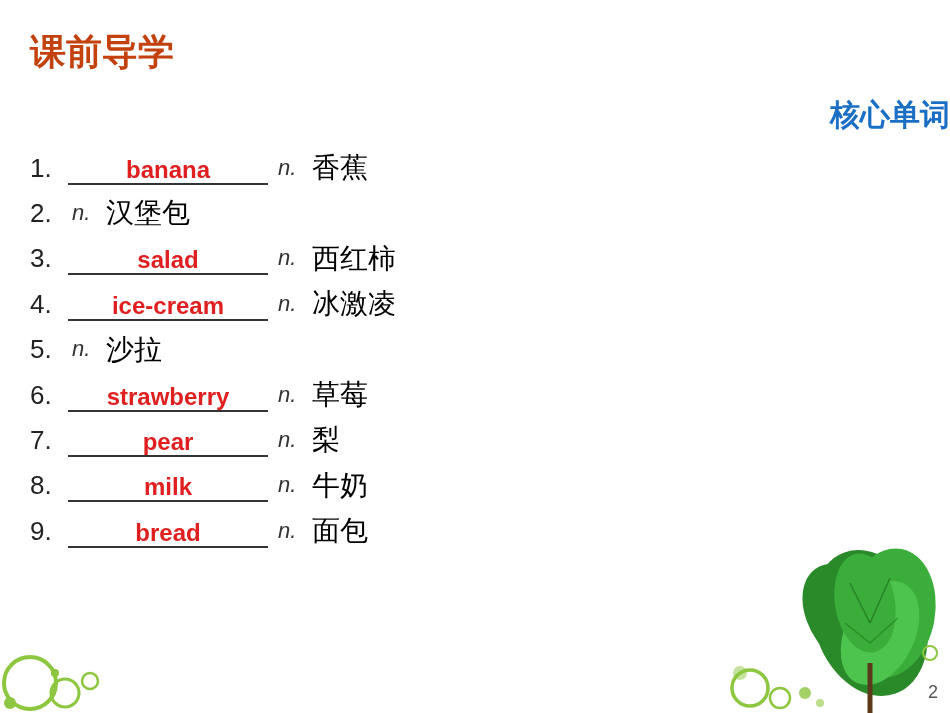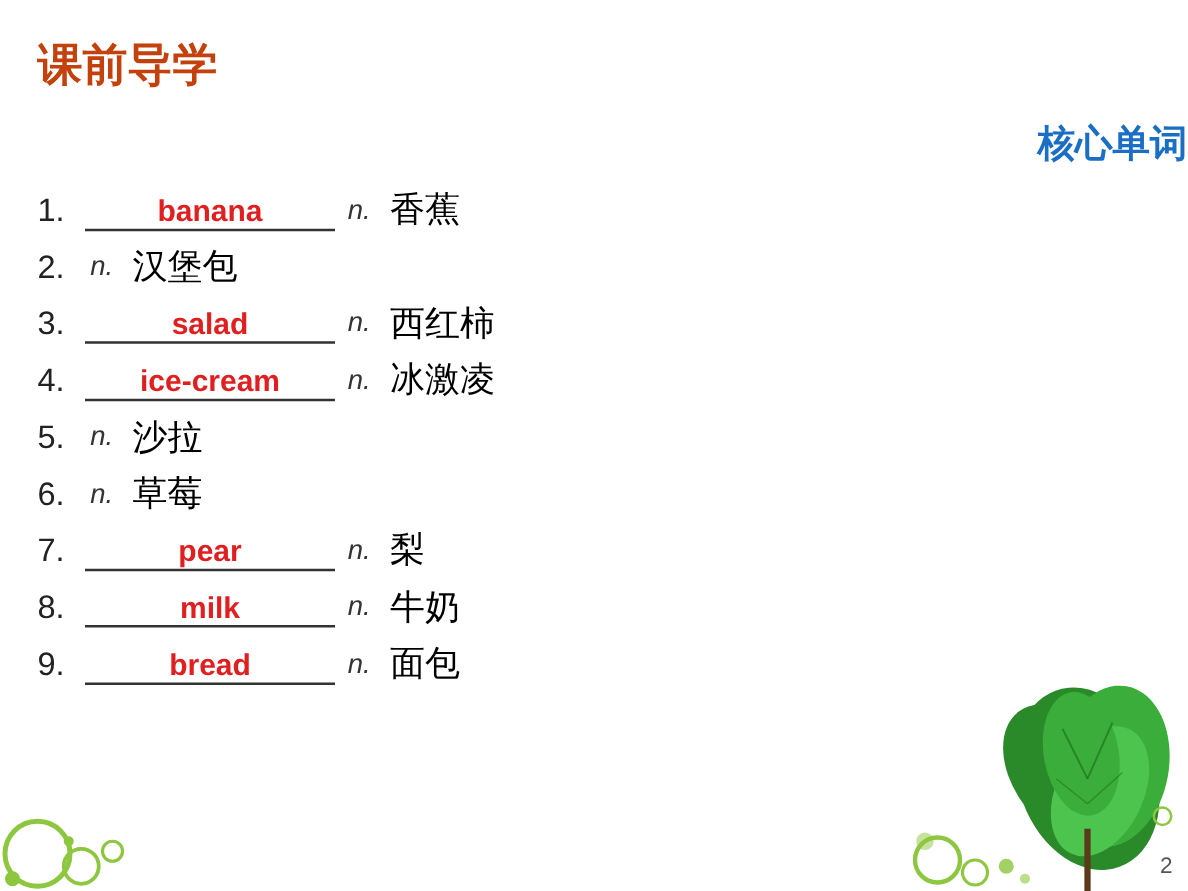--- a/index.html
+++ b/index.html
@@ -136,20 +136,23 @@
       <span class="pos">&nbsp;n.</span>
       <span class="zh-meaning">冰激凌</span>
     </div>
     <div class="vocab-item">
       <span class="item-num">5.</span>
       <span class="pos">&nbsp;n.</span>
       <span class="zh-meaning">沙拉</span>
     </div>
     <div class="vocab-item">
       <span class="item-num">6.</span>
+      <span class="underline-wrap">
+        <span class="en-word">strawberry</span>
+      </span>
       <span class="pos">&nbsp;n.</span>
       <span class="zh-meaning">草莓</span>
     </div>
     <div class="vocab-item">
       <span class="item-num">7.</span>
       <span class="underline-wrap">
         <span class="en-word">pear</span>
       </span>
       <span class="pos">&nbsp;n.</span>
       <span class="zh-meaning">梨</span>

